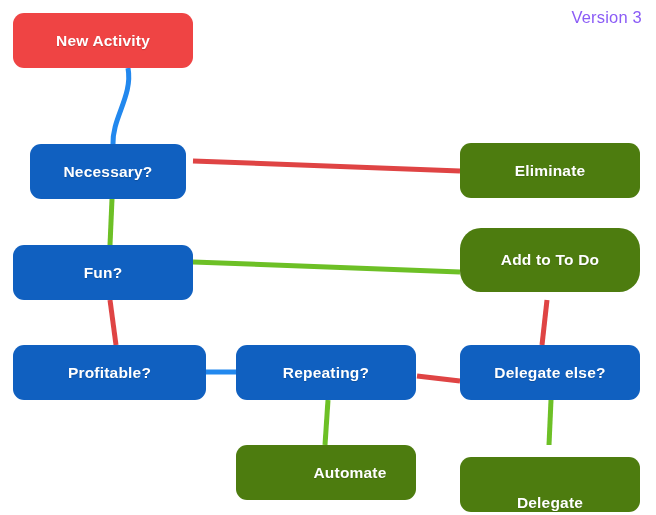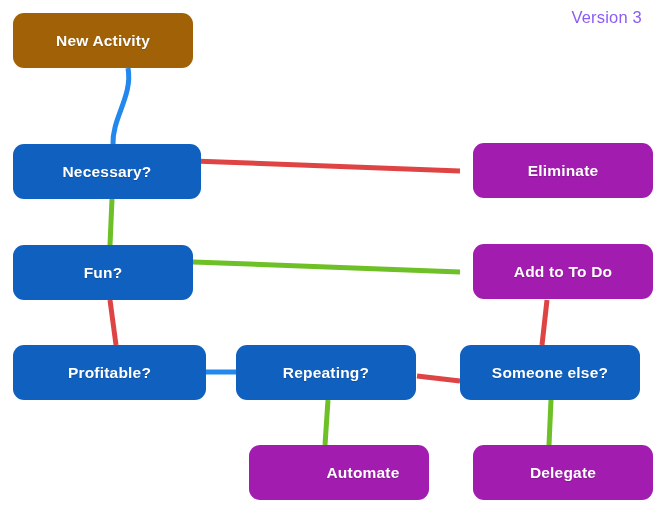--- a/index.html
+++ b/index.html
@@ -35,23 +35,23 @@
     color: #ffffff;
     font-weight: bold;
     font-size: 15.5px;
     letter-spacing: 0.2px;
     text-align: center;
     box-sizing: border-box;
     z-index: 5;
     text-shadow: 0 1px 1px rgba(0,0,0,0.18);
     user-select: none;
   }
-  .node-start  { background: #a16207; }
+  .node-start  { background: #ef4444; }
   .node-decision { background: #1060c0; }
-  .node-action { background: #a21caf; margin-left: 13px; }
+  .node-action { background: #4d7c0f; }
   .version-label {
     position: absolute;
     right: 14px;
     top: 8px;
     font-size: 16.5px;
     font-weight: normal;
     color: #8b5cf6;
     letter-spacing: 0.2px;
     z-index: 6;
     user-select: none;
@@ -72,44 +72,44 @@
       <path d="M 417,376 L 460,381" stroke="#df4444" stroke-width="5" stroke-linecap="butt" fill="none"></path>
       <path d="M 547,300 L 542,345" stroke="#df4444" stroke-width="5" stroke-linecap="butt" fill="none"></path>
       <path d="M 328,400 L 325,445" stroke="#6dc026" stroke-width="5" stroke-linecap="butt" fill="none"></path>
       <path d="M 551,400 L 549,445" stroke="#6dc026" stroke-width="5" stroke-linecap="butt" fill="none"></path>
     </svg>
 
   <div id="node-layer">
       <div class="node node-start" style="left: 13px; top: 13px; width: 180px; height: 55px;">
         <span>New Activity</span>
       </div>
-      <div class="node node-decision" style="left: 13px; top: 144px; width: 188px; height: 55px; text-align: center;">
+      <div class="node node-decision" style="left: 30px; top: 144px; width: 156px; height: 55px; text-align: center;">
         <span>Necessary?</span>
       </div>
       <div class="node node-action" style="left: 460px; top: 143px; width: 180px; height: 55px;">
         <span>Eliminate</span>
       </div>
       <div class="node node-decision" style="left: 13px; top: 245px; width: 180px; height: 55px;">
         <span>Fun?</span>
       </div>
-      <div class="node node-action" style="left: 460px; top: 244px; width: 180px; height: 55px;">
+      <div class="node node-action" style="left: 460px; top: 228px; width: 180px; height: 64px; border-radius: 21px;">
         <span>Add to To Do</span>
       </div>
       <div class="node node-decision" style="left: 13px; top: 345px; width: 193px; height: 55px;">
         <span>Profitable?</span>
       </div>
       <div class="node node-decision" style="left: 236px; top: 345px; width: 180px; height: 55px; text-align: right;">
         <span>Repeating?</span>
       </div>
       <div class="node node-decision" style="left: 460px; top: 345px; width: 180px; height: 55px;">
-        <span>Someone else?</span>
+        <span>Delegate else?</span>
       </div>
       <div class="node node-action" style="left: 236px; top: 445px; width: 180px; height: 55px; padding-left: 48px;">
         <span>Automate</span>
       </div>
-      <div class="node node-action" style="left: 460px; top: 445px; width: 180px; height: 55px;">
+      <div class="node node-action" style="left: 460px; top: 457px; width: 180px; height: 55px; align-items: flex-end;">
         <span>Delegate</span>
       </div>
     </div>
 
   <div class="version-label">Version 3</div>
 
 </div>
 
 </body></html>

